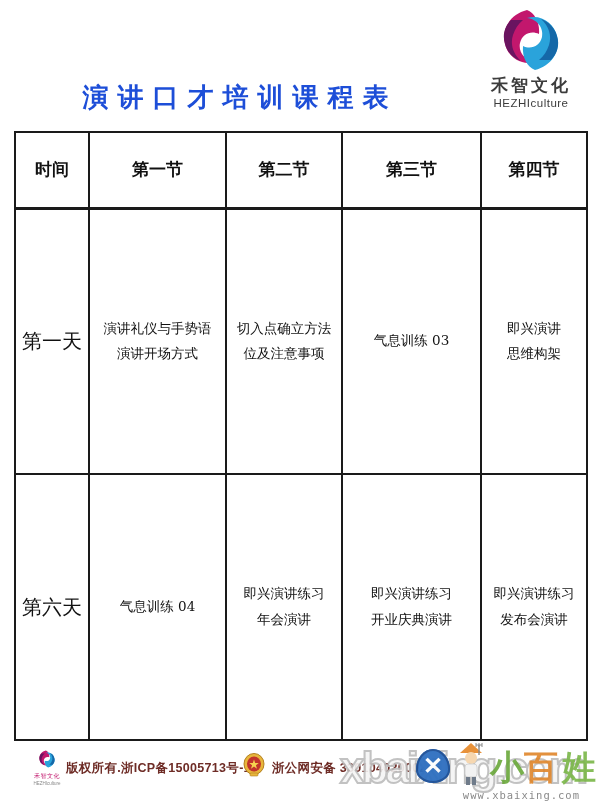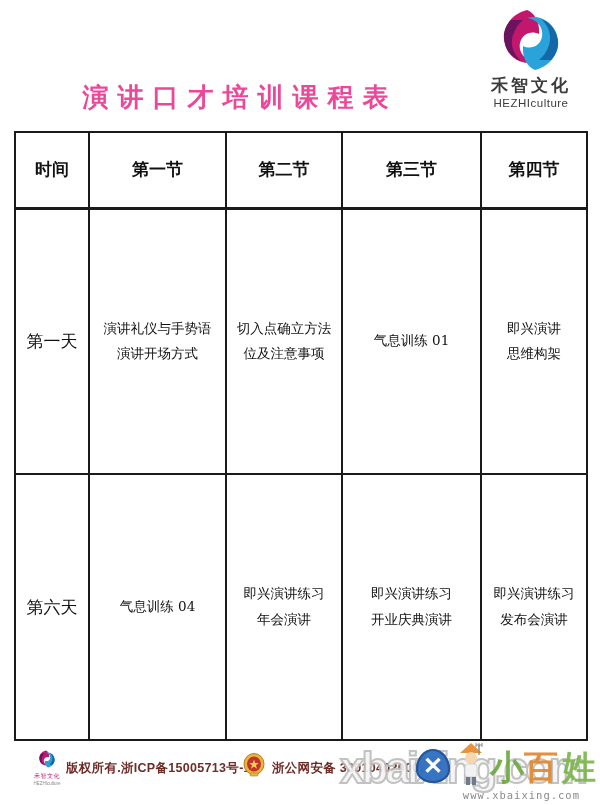--- a/index.html
+++ b/index.html
@@ -22,21 +22,21 @@
     font-size:17px; font-weight:bold; color:#3c3c3c;
     letter-spacing:3px; margin-top:2px; white-space:nowrap;
   }
   .brand-sub {
     font-size:11.5px; color:#3c3c3c; letter-spacing:0.5px; white-space:nowrap;
   }
   h1.page-title {
     position:absolute; top:80px; left:0; width:480px;
     text-align:center;
     font-size:26px; font-weight:bold; letter-spacing:9px;
-    color:#ec4899;
+    color:#1d4ed8;
     font-family:"Liberation Sans", sans-serif;
     white-space:nowrap;
   }
 
   
   table.schedule {
     position:absolute; top:131px; left:14px;
     width:572px; height:610px;
     border-collapse:collapse; table-layout:fixed;
     font-family:"DejaVu Serif", serif;
@@ -45,21 +45,21 @@
     border:2px solid #1a1a1a;
     text-align:center; vertical-align:middle;
     white-space:pre-line;
     padding:2px;
   }
   table.schedule thead th {
     height:76px; font-size:17px; font-weight:bold;
     border-bottom:3px solid #1a1a1a;
   }
   table.schedule tbody th {
-    font-size:17px; font-weight:normal;
+    font-size:20px; font-weight:normal;
   }
   table.schedule tbody td { font-size:13.5px; line-height:1.9; }
   table.schedule tbody tr { height:89px; }
   col.c-time { width:74px; }
   col.c-1 { width:137px; }
   col.c-2 { width:116px; }
   col.c-3 { width:139px; }
   col.c-4 { width:106px; }
 
   
@@ -140,21 +140,21 @@
       <th>第四节</th>
     </tr>
   </thead>
   <tbody>
     <tr>
       <th>第一天</th>
       <td>演讲礼仪与手势语
 演讲开场方式</td>
       <td>切入点确立方法
 位及注意事项</td>
-      <td>气息训练 01</td>
+      <td>气息训练 03</td>
       <td>即兴演讲
 思维构架</td>
     </tr>
     <tr>
       <th>第六天</th>
       <td>气息训练 04</td>
       <td>即兴演讲练习
 年会演讲</td>
       <td>即兴演讲练习
 开业庆典演讲</td>

